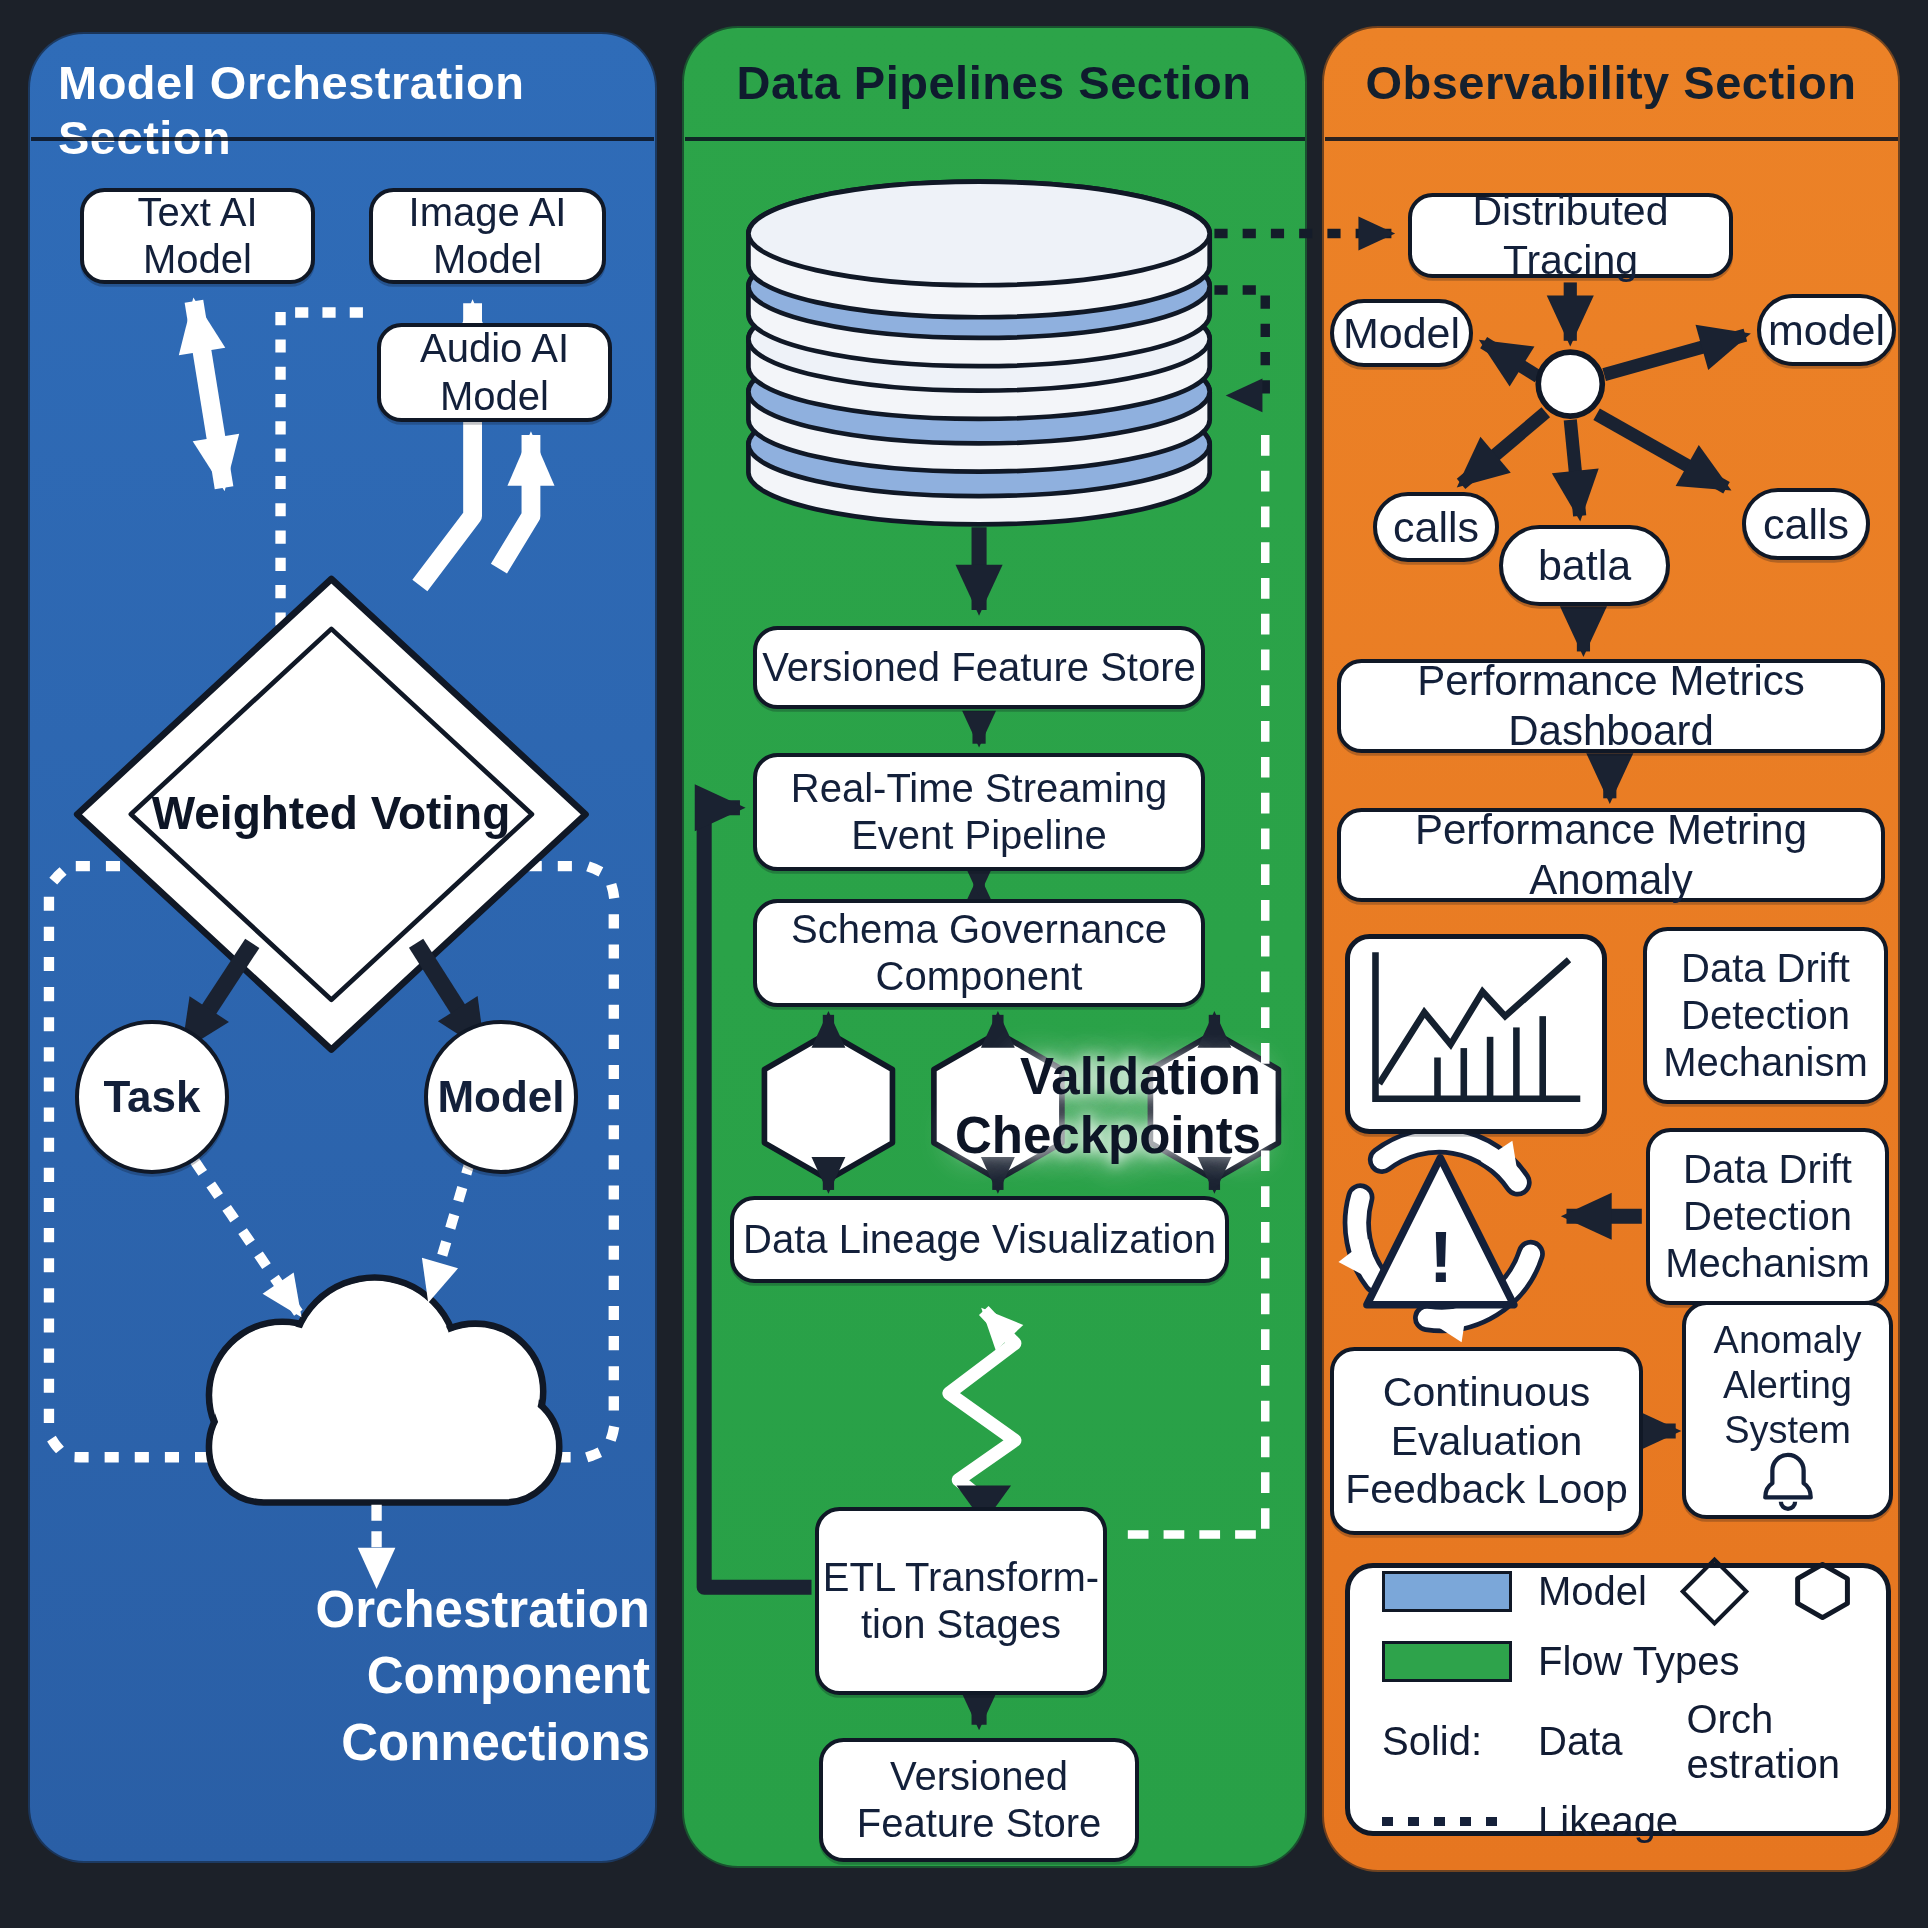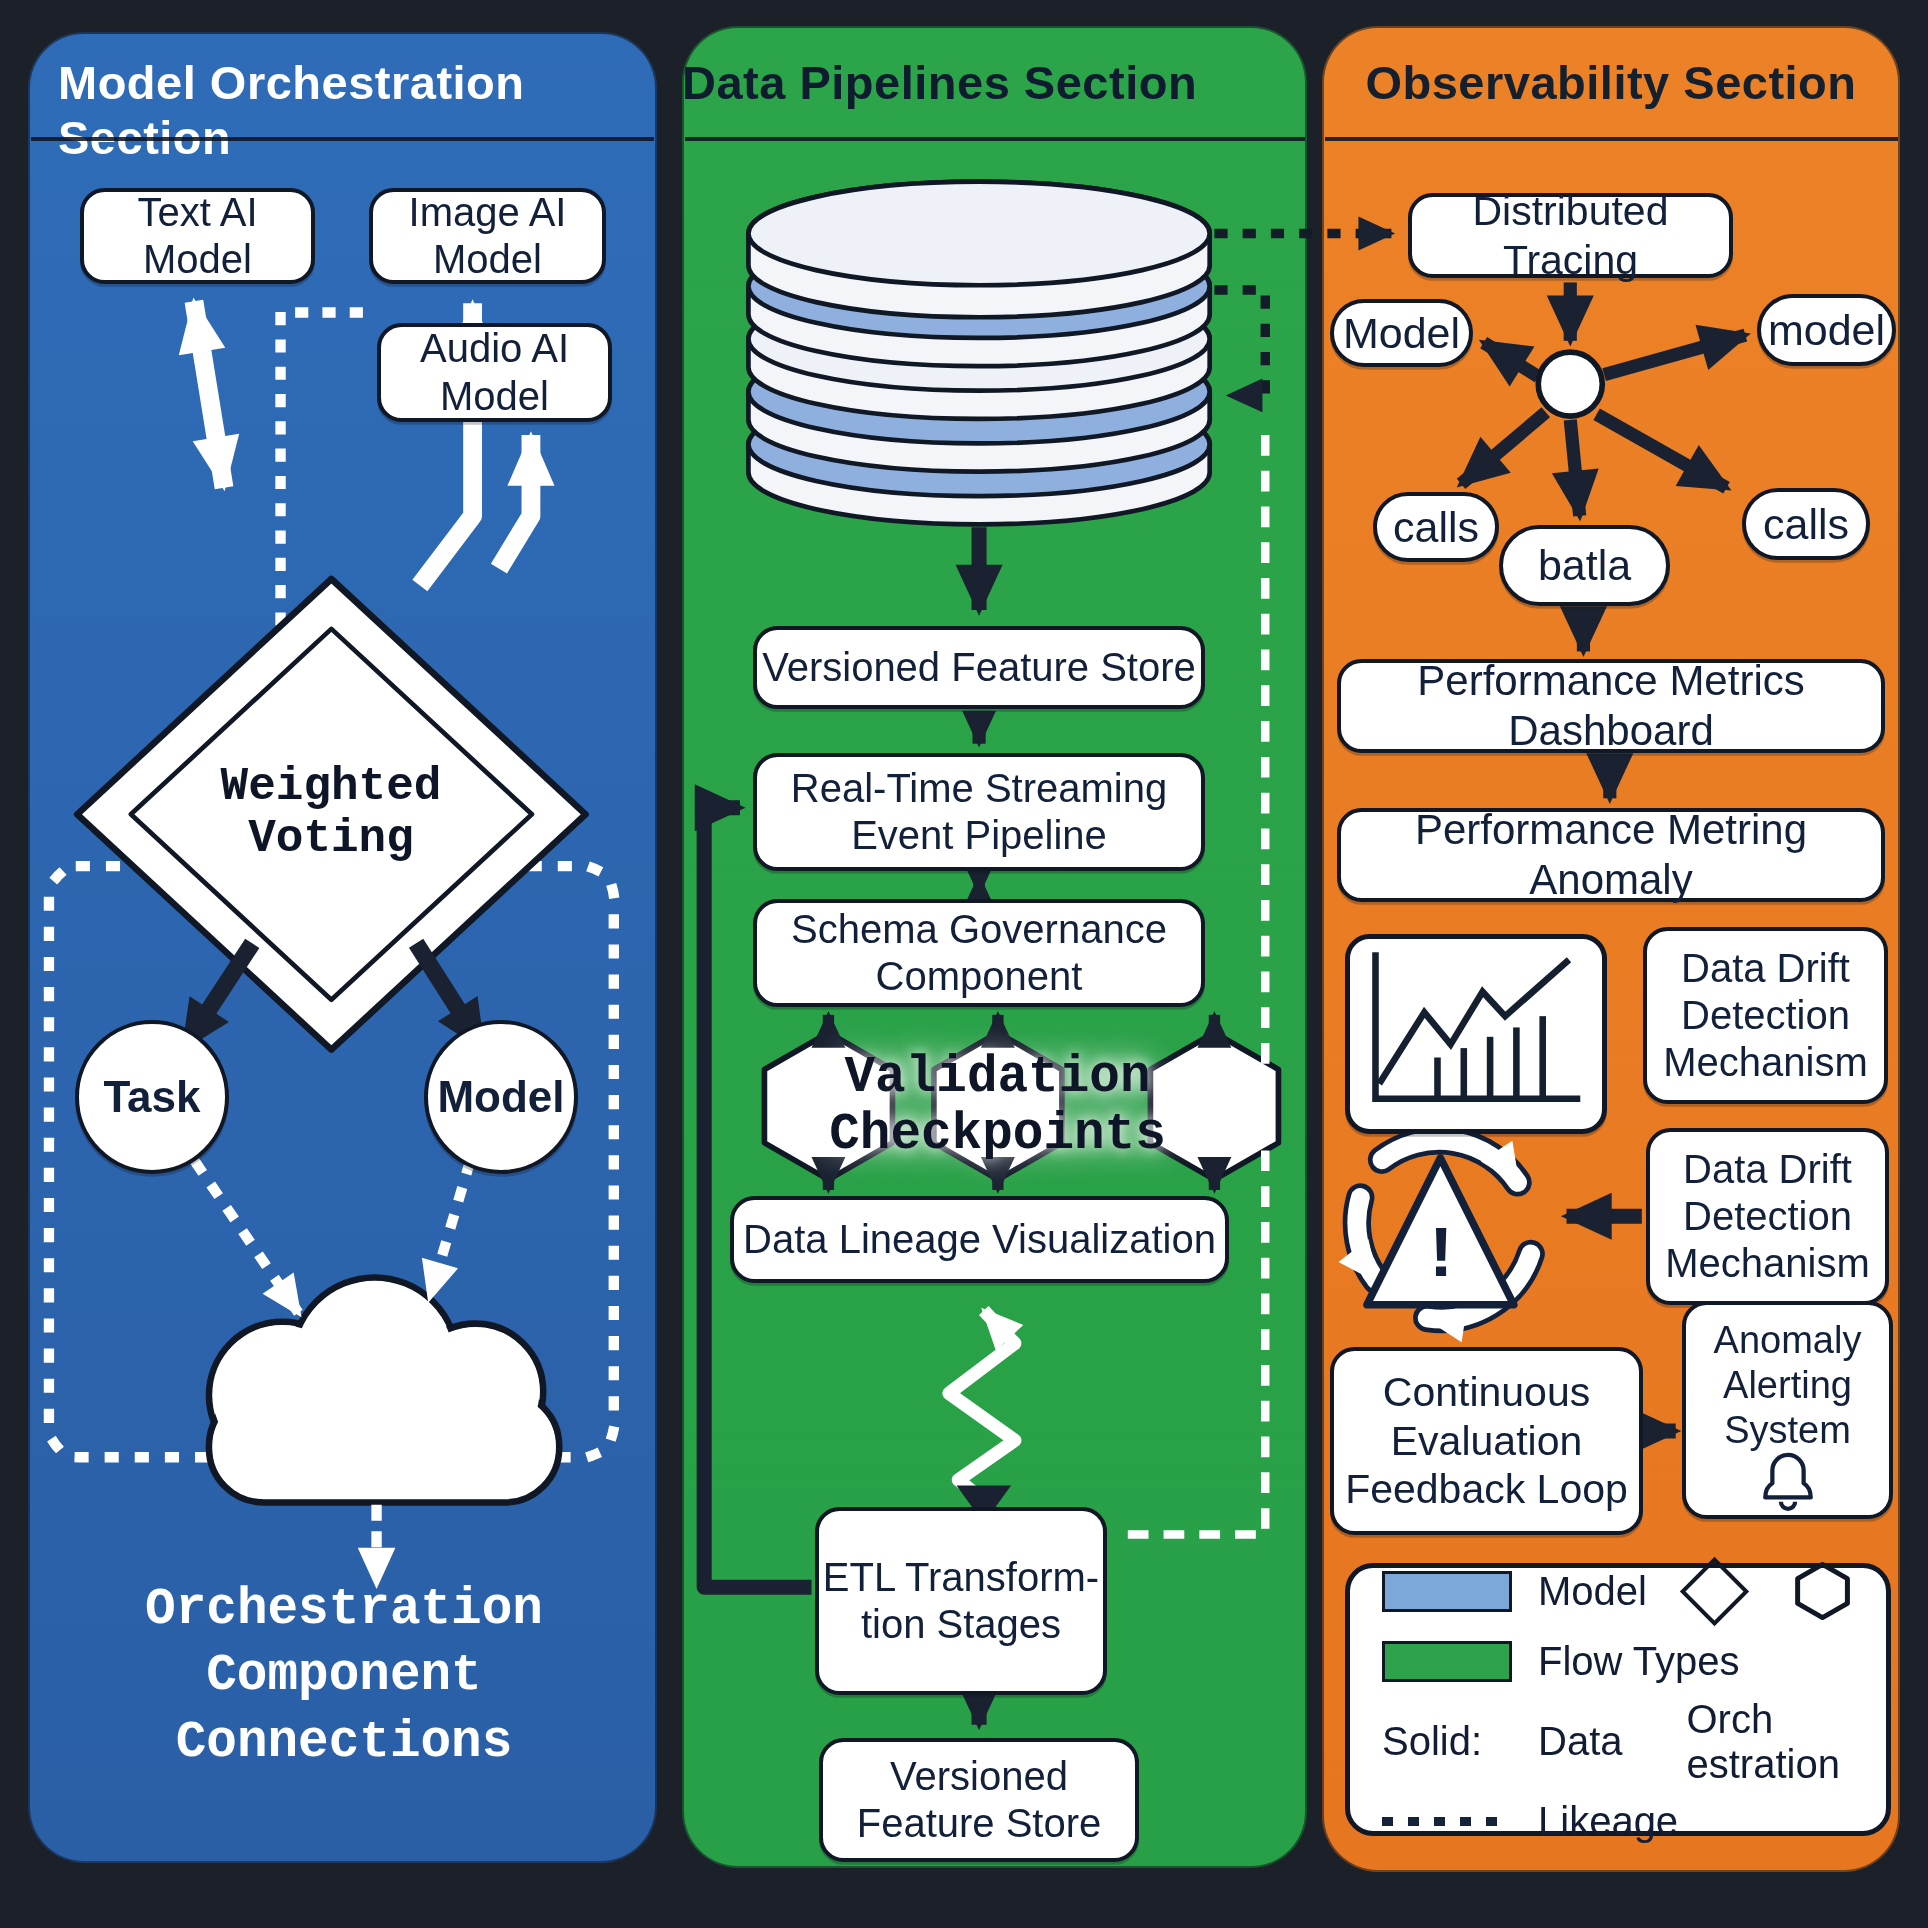--- a/index.html
+++ b/index.html
@@ -11,22 +11,22 @@
   .panel.orange{left:1322px;top:26px;width:578px;height:1846px;background:linear-gradient(180deg,#ec8227,#e67620);}
   .sec-title{position:absolute;font-weight:bold;font-size:47px;letter-spacing:0.5px;}
   .divider{position:absolute;height:3.8px;background:rgba(10,18,30,.85);}
   .overlay{position:absolute;left:0;top:0;width:1928px;height:1928px;}
   .node{position:absolute;background:#ffffff;border:4.7px solid #101826;border-radius:24.5px;
         display:flex;align-items:center;justify-content:center;text-align:center;
         color:#13203a;white-space:pre-line;line-height:1.18;font-size:40px;box-sizing:border-box;
         box-shadow:0 2.8px 0 rgba(10,16,26,.25);}
   .pill{border-radius:49px;font-size:43px;}
   .circle{border-radius:50%;font-weight:bold;font-size:44px;}
-  .float-label{position:absolute;display:flex;align-items:center;justify-content:center;text-align:center;
-        color:#0d1526;white-space:pre-line;font-weight:bold;font-family:Liberation Mono, monospace;}
+  .float-label{position:absolute;display:flex;align-items:center;justify-content:center;text-align:right;
+        color:#0d1526;white-space:pre-line;font-weight:bold;}
   .white-text{color:#ffffff;}
   .glow{text-shadow:0 0 13px rgba(255,255,255,.95),0 0 28px rgba(255,255,255,.85),0 0 41px rgba(255,255,255,.6);}
   
   .legend{position:absolute;left:1345px;top:1563px;width:546px;height:273px;background:#fff;
           border:5.6px solid #101826;border-radius:28px;box-sizing:border-box;
           display:flex;flex-direction:column;justify-content:center;gap:12.2px;padding:22.6px 32px;}
   .lrow{display:flex;align-items:center;gap:26px;color:#121c33;font-size:40px;}
   .swatch{width:130px;height:41px;border:3.8px solid #101826;box-sizing:border-box;flex:none;}
   .swatch.blue{background:#7ba7d9;}
   .swatch.green{background:#2ea34b;}
@@ -38,21 +38,21 @@
 </head>
 <body>
 
 <div id="stage">
 
   <div class="panel blue"></div>
   <div class="panel green"></div>
   <div class="panel orange"></div>
 
   <div class="sec-title white-text" style="left:58px;top:55px;width:574px;">Model Orchestration Section</div>
-  <div class="sec-title" style="left:682px;top:55px;width:624px;color:#0f1b2e;">Data Pipelines Section</div>
+  <div class="sec-title" style="left:682px;top:55px;width:624px;text-align:center;color:#0f1b2e;">Data Pipelines Section</div>
   <div class="sec-title" style="left:1322px;top:55px;width:578px;text-align:center;color:#14202e;">Observability Section</div>
 
   <div class="divider" style="left:31px;top:137px;width:623px;"></div>
   <div class="divider" style="left:685px;top:137px;width:620px;"></div>
   <div class="divider" style="left:1325px;top:137px;width:573px;"></div>
 
   <svg class="overlay" viewBox="0 0 2048 2048">
     <defs>
       <marker id="mW" markerUnits="userSpaceOnUse" markerWidth="66" markerHeight="66" refX="58" refY="33" orient="auto-start-reverse">
         <path d="M4 8 L62 33 L4 58 Z" fill="#ffffff"></path>

